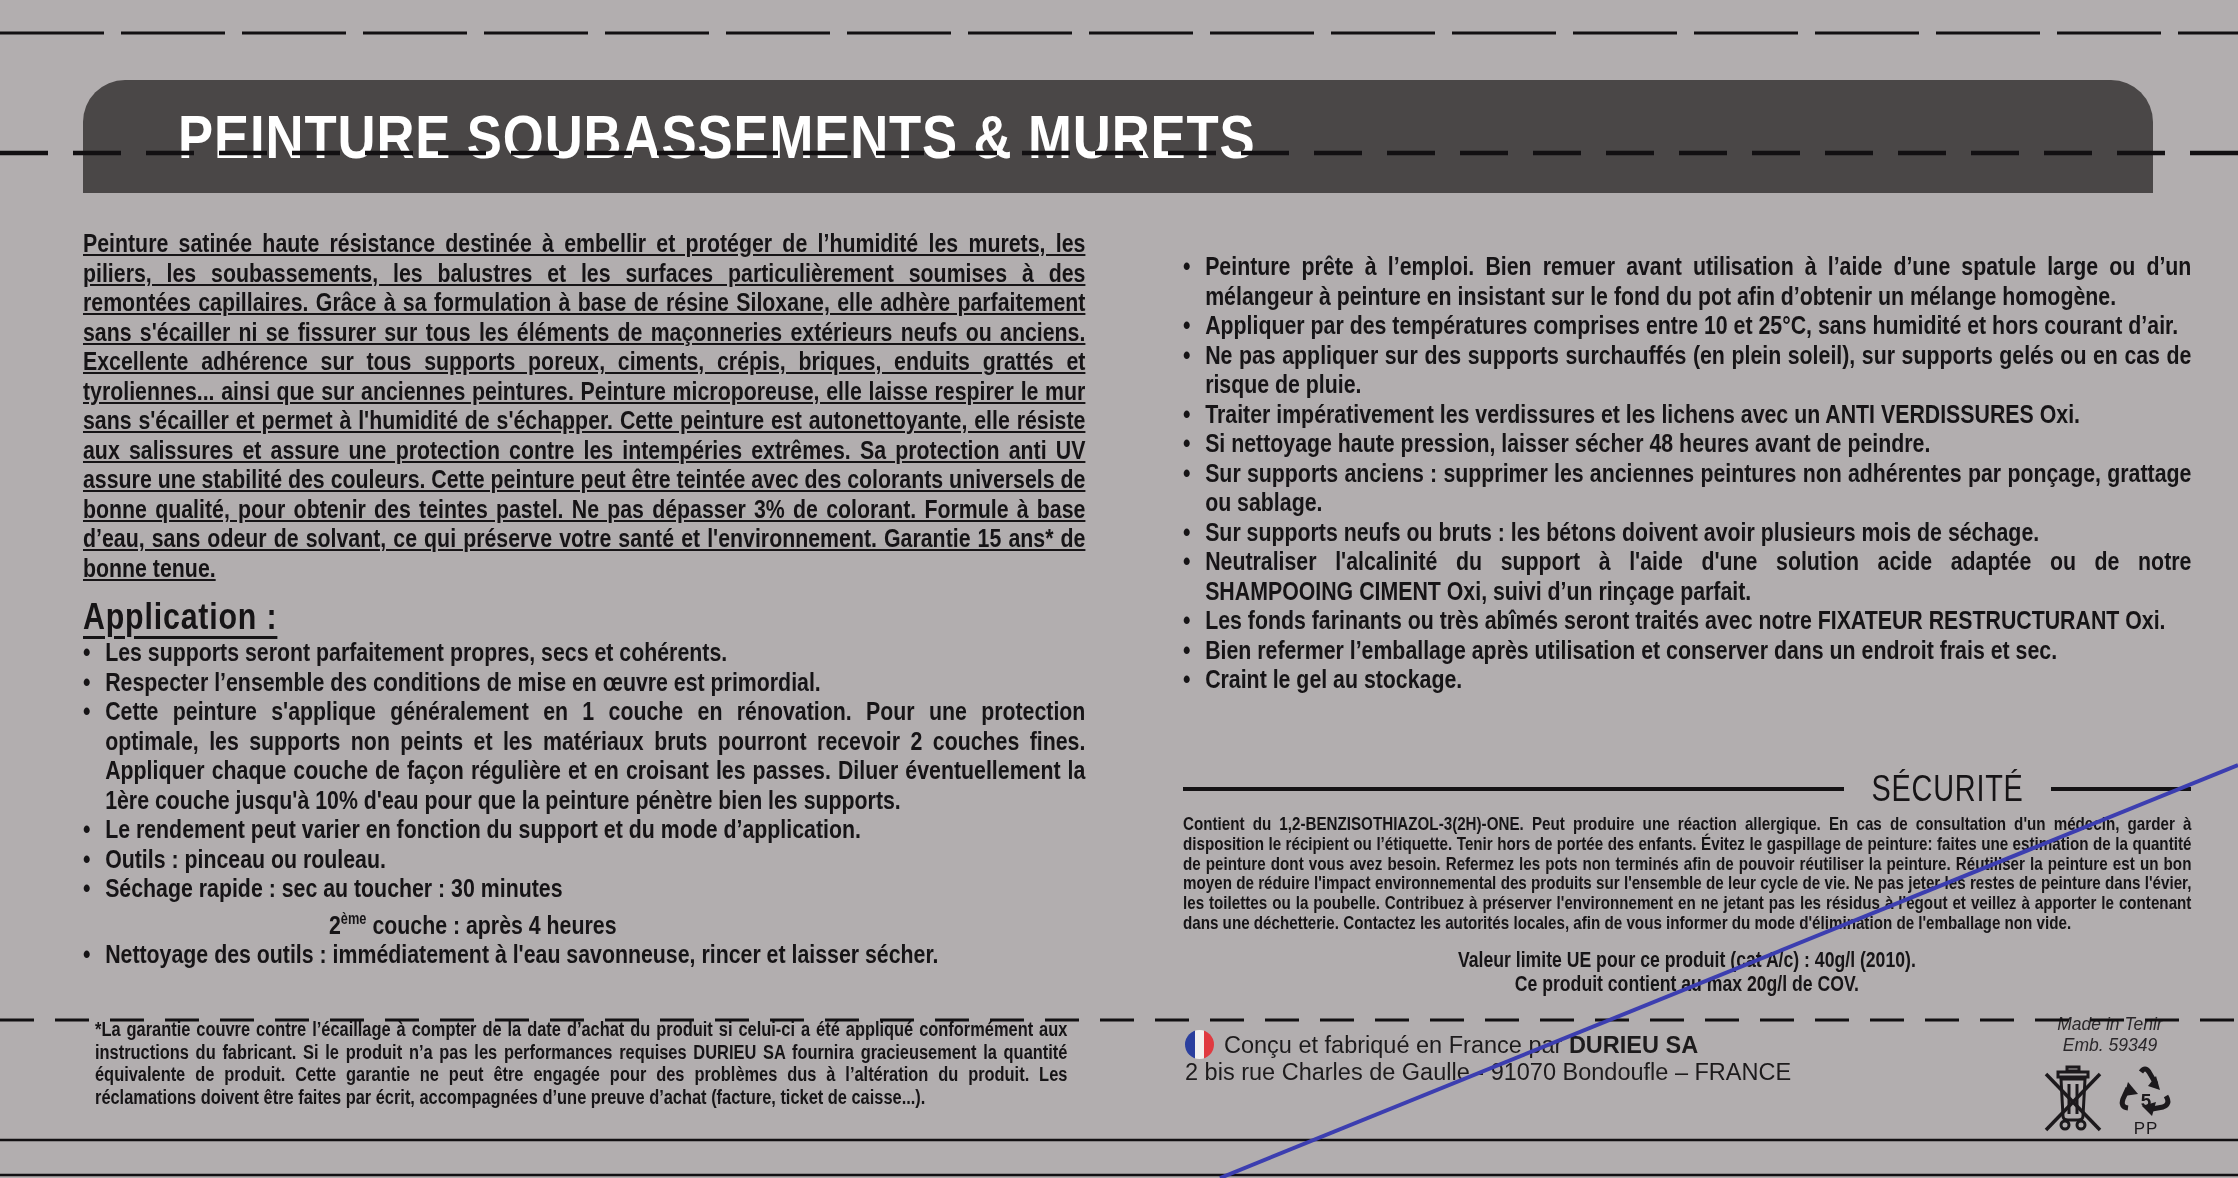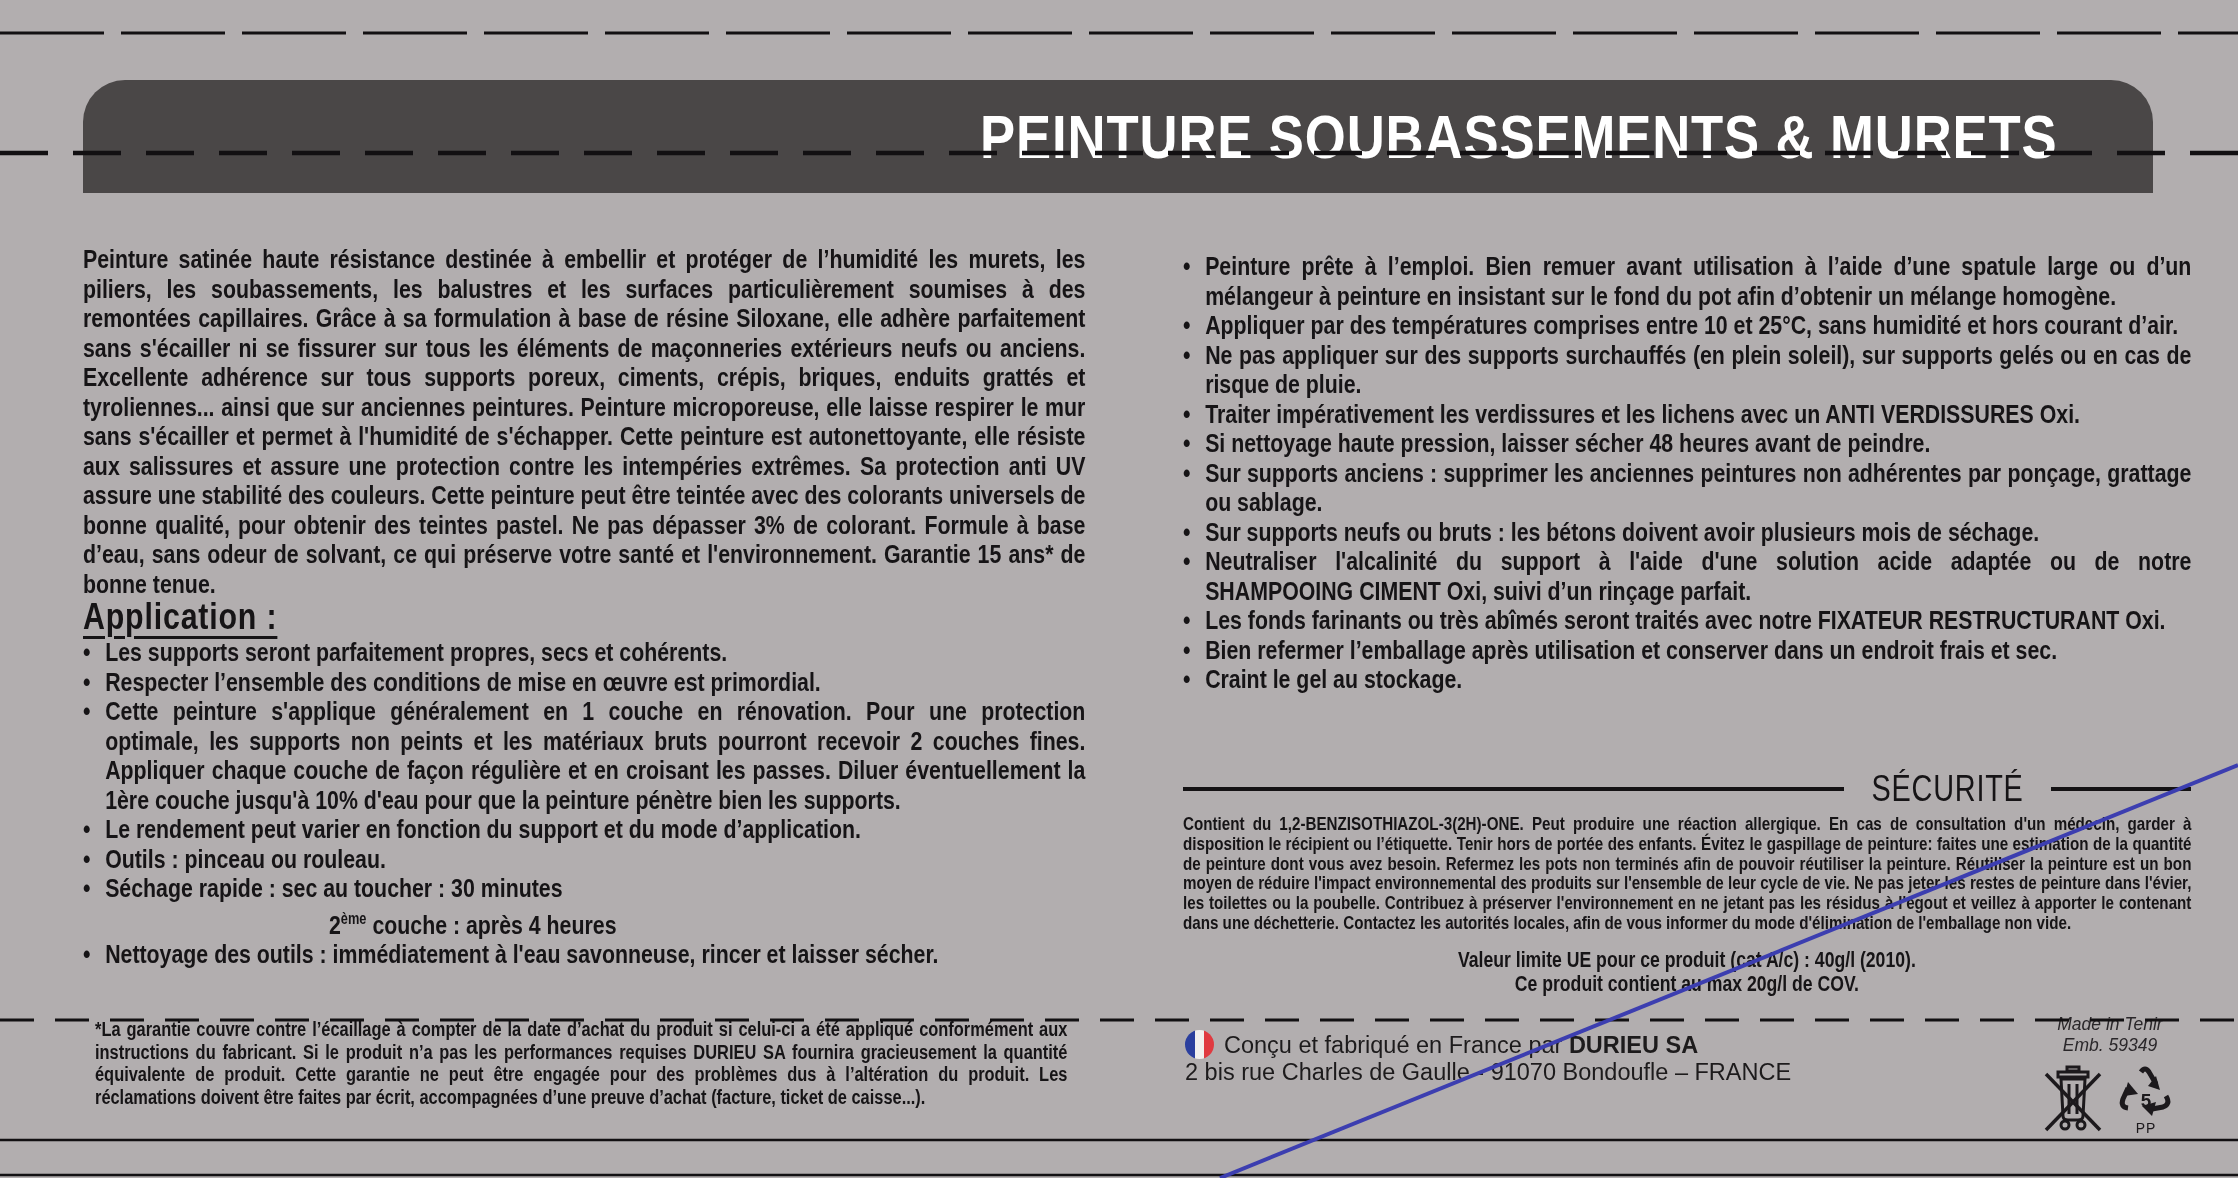--- a/index.html
+++ b/index.html
@@ -11,21 +11,21 @@
     font-family:"Liberation Sans","DejaVu Sans",sans-serif;
     color:#161416;
   }
   
   .cx{transform:scaleX(0.82);transform-origin:0 0;width:122%;}
   .cx-c{transform:scaleX(0.82);transform-origin:50% 0;width:122%;margin-left:-11%;}
 
   .banner{
     position:absolute;left:83px;top:80px;width:2070px;height:113px;
     background:#4a4747;border-radius:42px 42px 0 0;
-    display:flex;align-items:center;justify-content:flex-end;
+    display:flex;align-items:center;justify-content:flex-start;
   }
   .banner .title{
     color:#ffffff;font-weight:bold;font-size:62px;letter-spacing:1px;
     transform:scaleX(0.85);transform-origin:50% 50%;white-space:nowrap;
   }
 
   .block{position:absolute;}
   .body-text{font-size:26px;line-height:29.5px;font-weight:bold;text-align:justify;}
   .heading{
     font-size:37px;font-weight:bold;letter-spacing:1px;
@@ -57,34 +57,34 @@
   .flag{
     display:inline-block;width:29px;height:29px;border-radius:50%;
     background:linear-gradient(90deg,#2b3f9e 0 34%,#f2f0ee 34% 66%,#e03a40 66% 100%);
     vertical-align:-6px;margin-right:10px;
   }
 
   .madein{ text-align:center;font-style:italic;font-size:17.5px;line-height:21px;color:#2a272a;}
   .eco-icons{display:flex;justify-content:center;align-items:flex-start;gap:10px;margin-top:8px;}
   .recycle{position:relative;width:64px;height:72px;text-align:center;}
   .recycle .num{position:absolute;left:0;right:0;top:26px;font-size:19px;font-weight:bold;font-style:normal;color:#1c191c;}
-  .recycle .mat{position:absolute;left:0;right:0;top:54px;font-size:14px;font-style:normal;color:#1c191c;letter-spacing:1px;}
+  .recycle .mat{position:absolute;left:0;right:0;top:54px;font-size:17px;font-style:normal;color:#1c191c;letter-spacing:1px;}
 
   .overlay{position:absolute;left:0;top:0;pointer-events:none;}
 </style>
 </head>
 <body>
 
 <div class="page">
 
   <div class="banner">
     <div class="title">PEINTURE SOUBASSEMENTS &amp; MURETS</div>
   </div>
 
-  <div class="block" style="left:83px;top:245px;width:1002px;">
+  <div class="block" style="left:83px;top:229px;width:1002px;text-decoration:underline;">
     <div class="cx">
       <p class="body-text" style="margin:0;">Peinture satinée haute résistance destinée à embellir et protéger de l’humidité les murets, les piliers, les soubassements, les balustres et les surfaces particulièrement soumises à des remontées capillaires. Grâce à sa formulation à base de résine Siloxane, elle adhère parfaitement sans s'écailler ni se fissurer sur tous les éléments de maçonneries extérieurs neufs ou anciens. Excellente adhérence sur tous supports poreux, ciments, crépis, briques, enduits grattés et tyroliennes... ainsi que sur anciennes peintures. Peinture microporeuse, elle laisse respirer le mur sans s'écailler et permet à l'humidité de s'échapper.  Cette peinture est autonettoyante, elle résiste aux salissures et assure une protection contre les intempéries extrêmes. Sa protection anti UV assure une stabilité des couleurs. Cette peinture peut être teintée avec des colorants universels de bonne qualité, pour obtenir des teintes pastel. Ne pas dépasser 3% de colorant. Formule à base d’eau, sans odeur de solvant, ce qui préserve votre santé et l'environnement. Garantie 15 ans* de bonne tenue.</p>
     </div>
   </div>
 
   <div class="block" style="left:83px;top:596px;">
     <div class="cx">
       <div class="heading">Application :</div>
     </div>
   </div>

